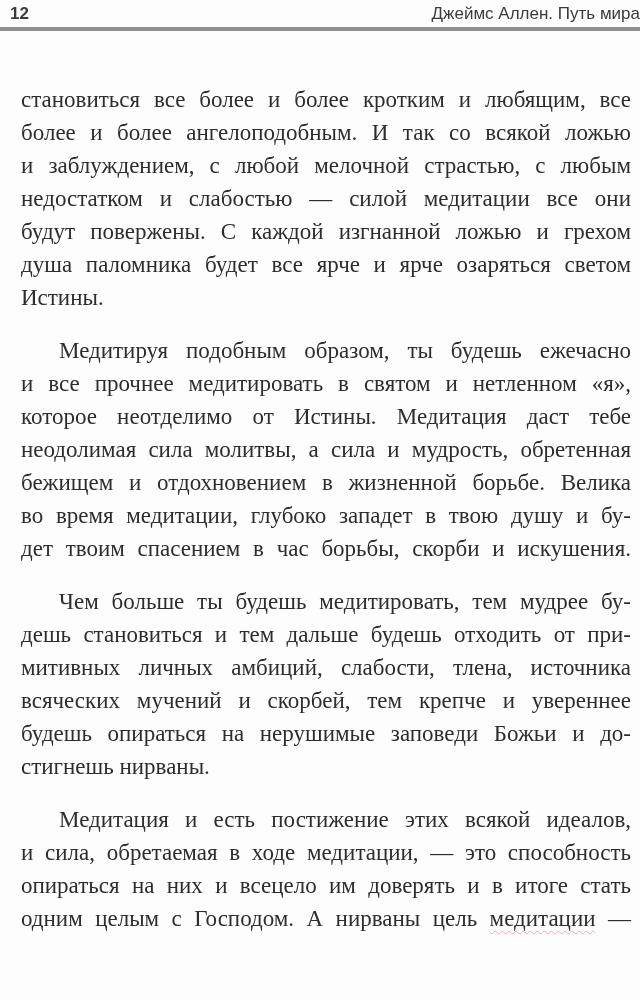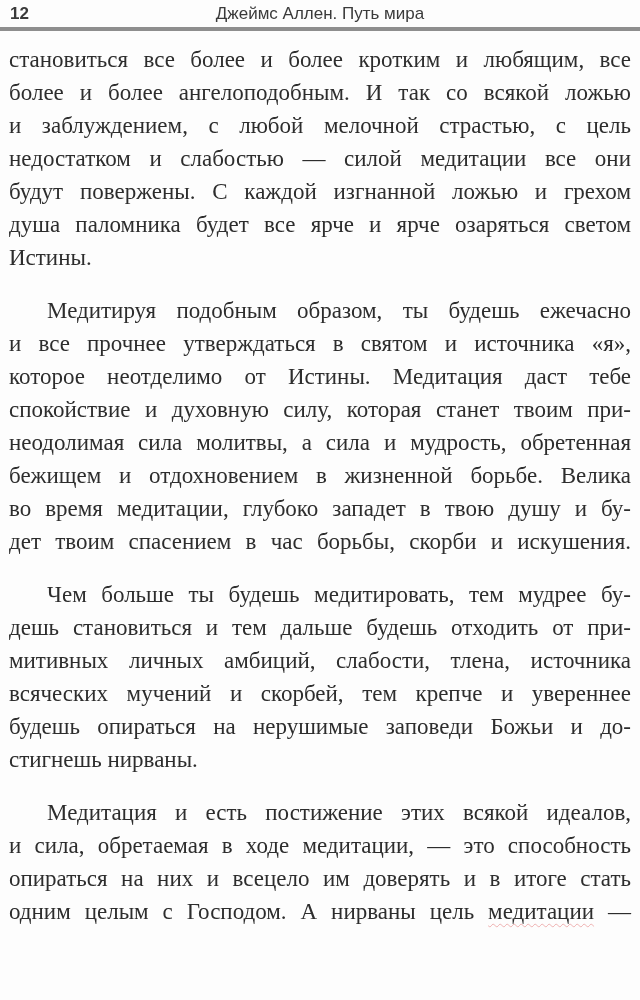--- a/index.html
+++ b/index.html
@@ -31,32 +31,33 @@
     position: absolute;
     left: 10px;
     top: 4px;
     font-weight: bold;
   }
   .running-title {
     position: absolute;
     left: 0;
     right: 0;
     top: 4px;
-    text-align: center;
+    text-align: right;
   }
   .header-rule {
     height: 4px;
     background: #8e8e8e;
     width: 640px;
   }
   
   .content {
-    padding: 12px 9px 0 9px;
+    padding: 12px 9px 0 21px;
     font-size: 23px;
     line-height: 33px;
+    margin-top: 40px;
   }
   .para {
     margin: 0 0 20px 0;
   }
   .para:last-child {
     margin-bottom: 0;
   }
   .line {
     text-align: justify;
     text-align-last: justify;
@@ -85,32 +86,31 @@
     <span class="page-num">12</span>
     <span class="running-title">Джеймс Аллен. Путь мира</span>
   </div>
   <div class="header-rule"></div>
 
   <div class="content">
 
     <div class="para">
       <div class="line">становиться все более и более кротким и любящим, все</div>
       <div class="line">более и более ангелоподобным. И так со всякой ложью</div>
-      <div class="line">и заблуждением, с любой мелочной страстью, с цель</div>
+      <div class="line">и заблуждением, с любой мелочной страстью, с любым</div>
       <div class="line">недостатком и слабостью — силой медитации все они</div>
       <div class="line">будут повержены. С каждой изгнанной ложью и грехом</div>
       <div class="line">душа паломника будет все ярче и ярче озаряться светом</div>
       <div class="line end">Истины.</div>
     </div>
 
     <div class="para">
       <div class="line indent">Медитируя подобным образом, ты будешь ежечасно</div>
-      <div class="line">и все прочнее утверждаться в святом и источника «я»,</div>
+      <div class="line">и все прочнее медитировать в святом и нетленном «я»,</div>
       <div class="line">которое неотделимо от Истины. Медитация даст тебе</div>
-      <div class="line">спокойствие и духовную силу, которая станет твоим при-</div>
       <div class="line">неодолимая сила молитвы, а сила и мудрость, обретенная</div>
       <div class="line">бежищем и отдохновением в жизненной борьбе. Велика</div>
       <div class="line">во время медитации, глубоко западет в твою душу и бу-</div>
       <div class="line">дет твоим спасением в час борьбы, скорби и искушения.</div>
     </div>
 
     <div class="para">
       <div class="line indent">Чем больше ты будешь медитировать, тем мудрее бу-</div>
       <div class="line">дешь становиться и тем дальше будешь отходить от при-</div>
       <div class="line">митивных личных амбиций, слабости, тлена, источника</div>

